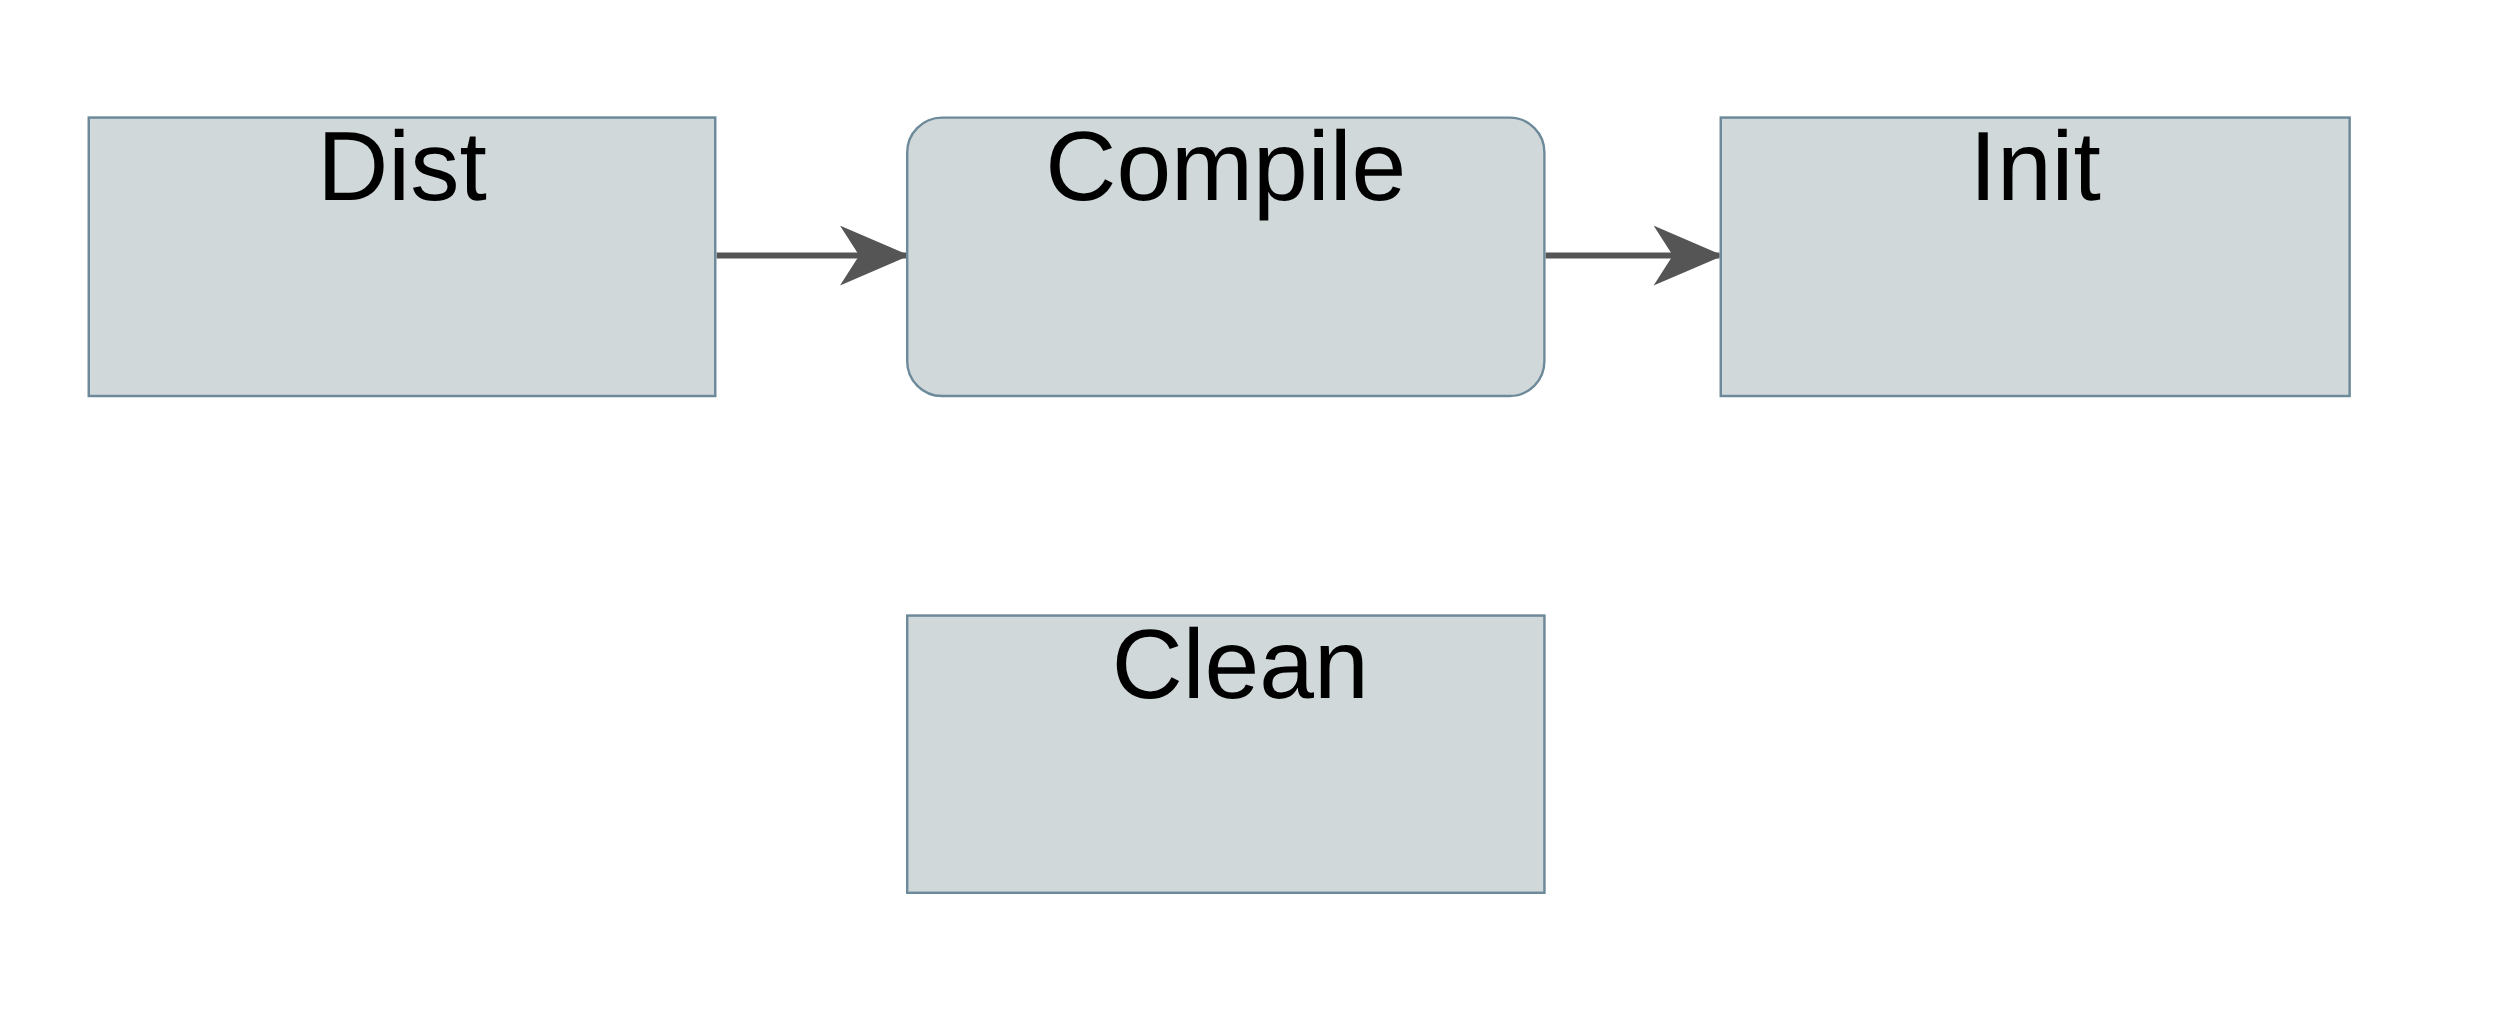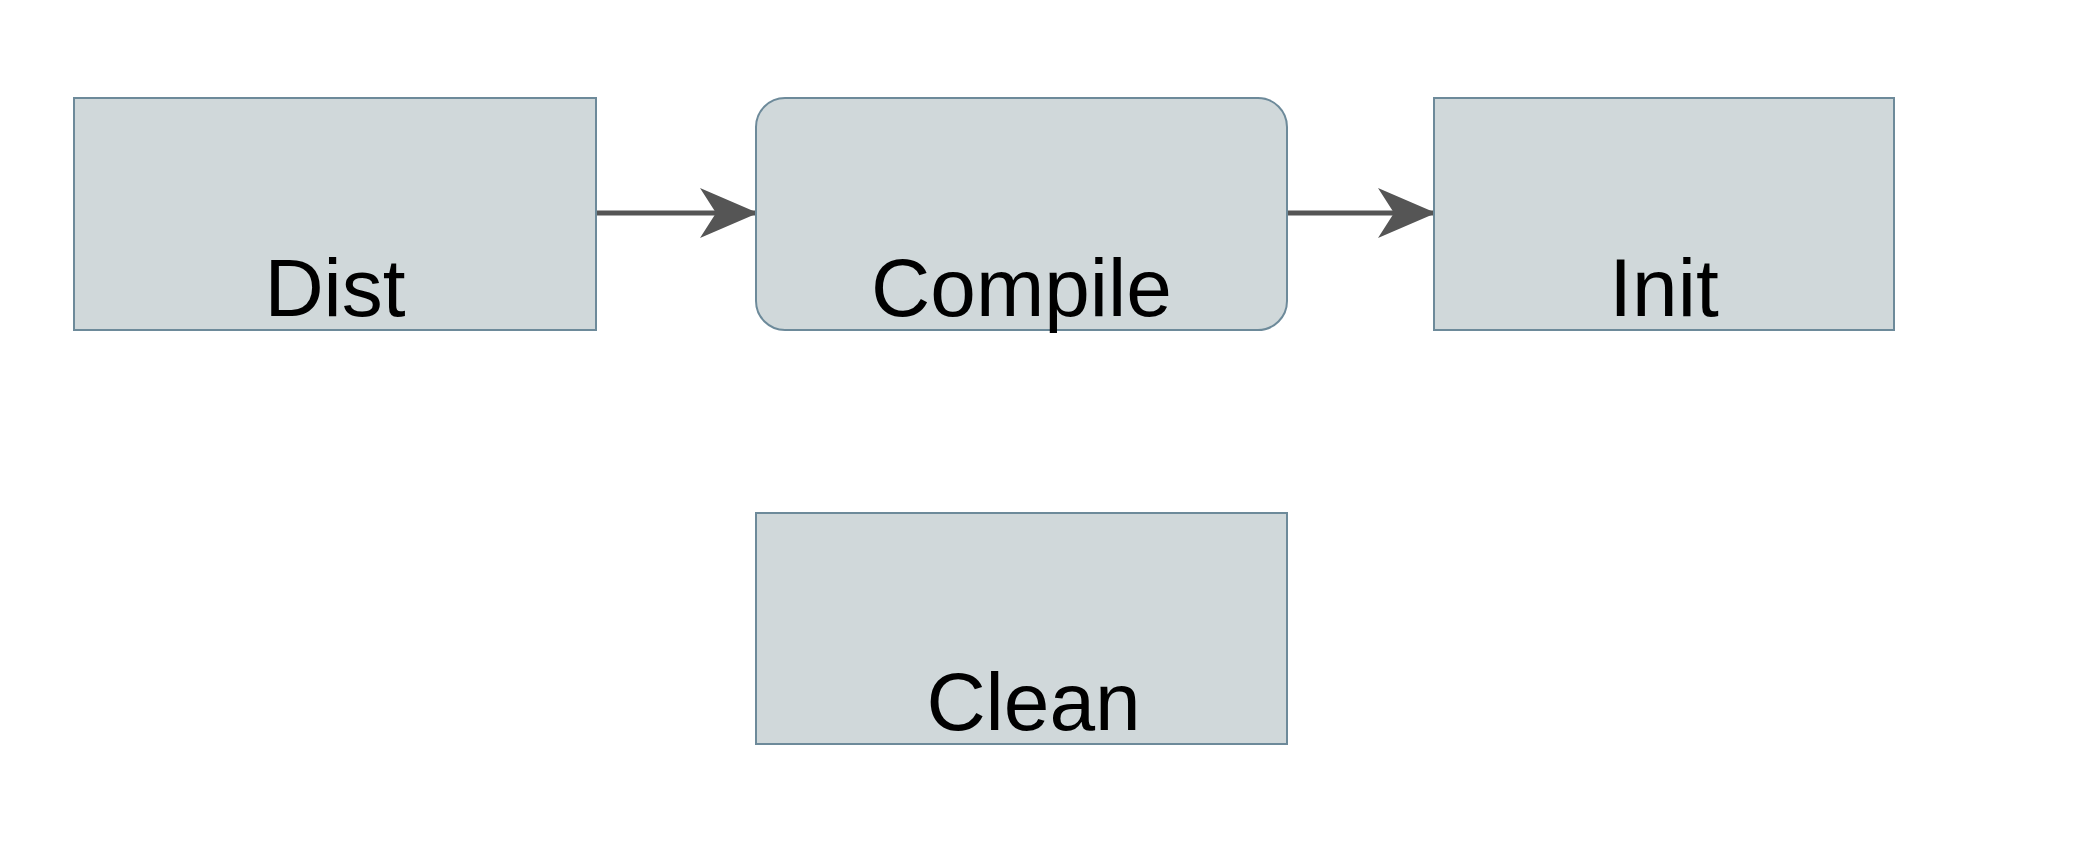--- a/index.html
+++ b/index.html
@@ -16,21 +16,21 @@
     height: 848px;
     background: #ffffff;
     overflow: hidden;
   }
   .node {
     position: absolute;
     box-sizing: border-box;
     background: #d0d8da;
     border: 2px solid #0369a1;
     display: flex;
-    align-items: flex-end;
+    align-items: flex-start;
     justify-content: center;
   }
   .node-label {
     font-family: "Liberation Sans", sans-serif;
     font-size: 82px;
     font-weight: 400;
     color: #000000;
     line-height: 1;
     letter-spacing: 0px;
     white-space: nowrap;
@@ -62,21 +62,21 @@
   </svg>
 
   <div class="node" style="left: 73px; top: 97px; width: 524px; height: 234px; background: rgb(208, 216, 218); border-color: rgb(109, 138, 154);">
     <span class="node-label" style="color: rgb(0, 0, 0);">Dist</span>
   </div>
 
   <div class="node" style="left: 755px; top: 97px; width: 533px; height: 234px; background: rgb(208, 216, 218); border-color: rgb(109, 138, 154); border-radius: 30px;">
     <span class="node-label" style="color: rgb(0, 0, 0);">Compile</span>
   </div>
 
-  <div class="node" style="left: 1433px; top: 97px; width: 462px; height: 234px; background: rgb(208, 216, 218); border-color: rgb(109, 138, 154);">
+  <div class="node" style="left: 1433px; top: 97px; width: 526px; height: 234px; background: rgb(208, 216, 218); border-color: rgb(109, 138, 154);">
     <span class="node-label" style="color: rgb(0, 0, 0);">Init</span>
   </div>
 
   <div class="node" style="left: 755px; top: 512px; width: 533px; height: 233px; background: rgb(208, 216, 218); border-color: rgb(109, 138, 154); padding-left: 24px;">
     <span class="node-label" style="color: rgb(0, 0, 0);">Clean</span>
   </div>
 
 </div>
 
 </body></html>

